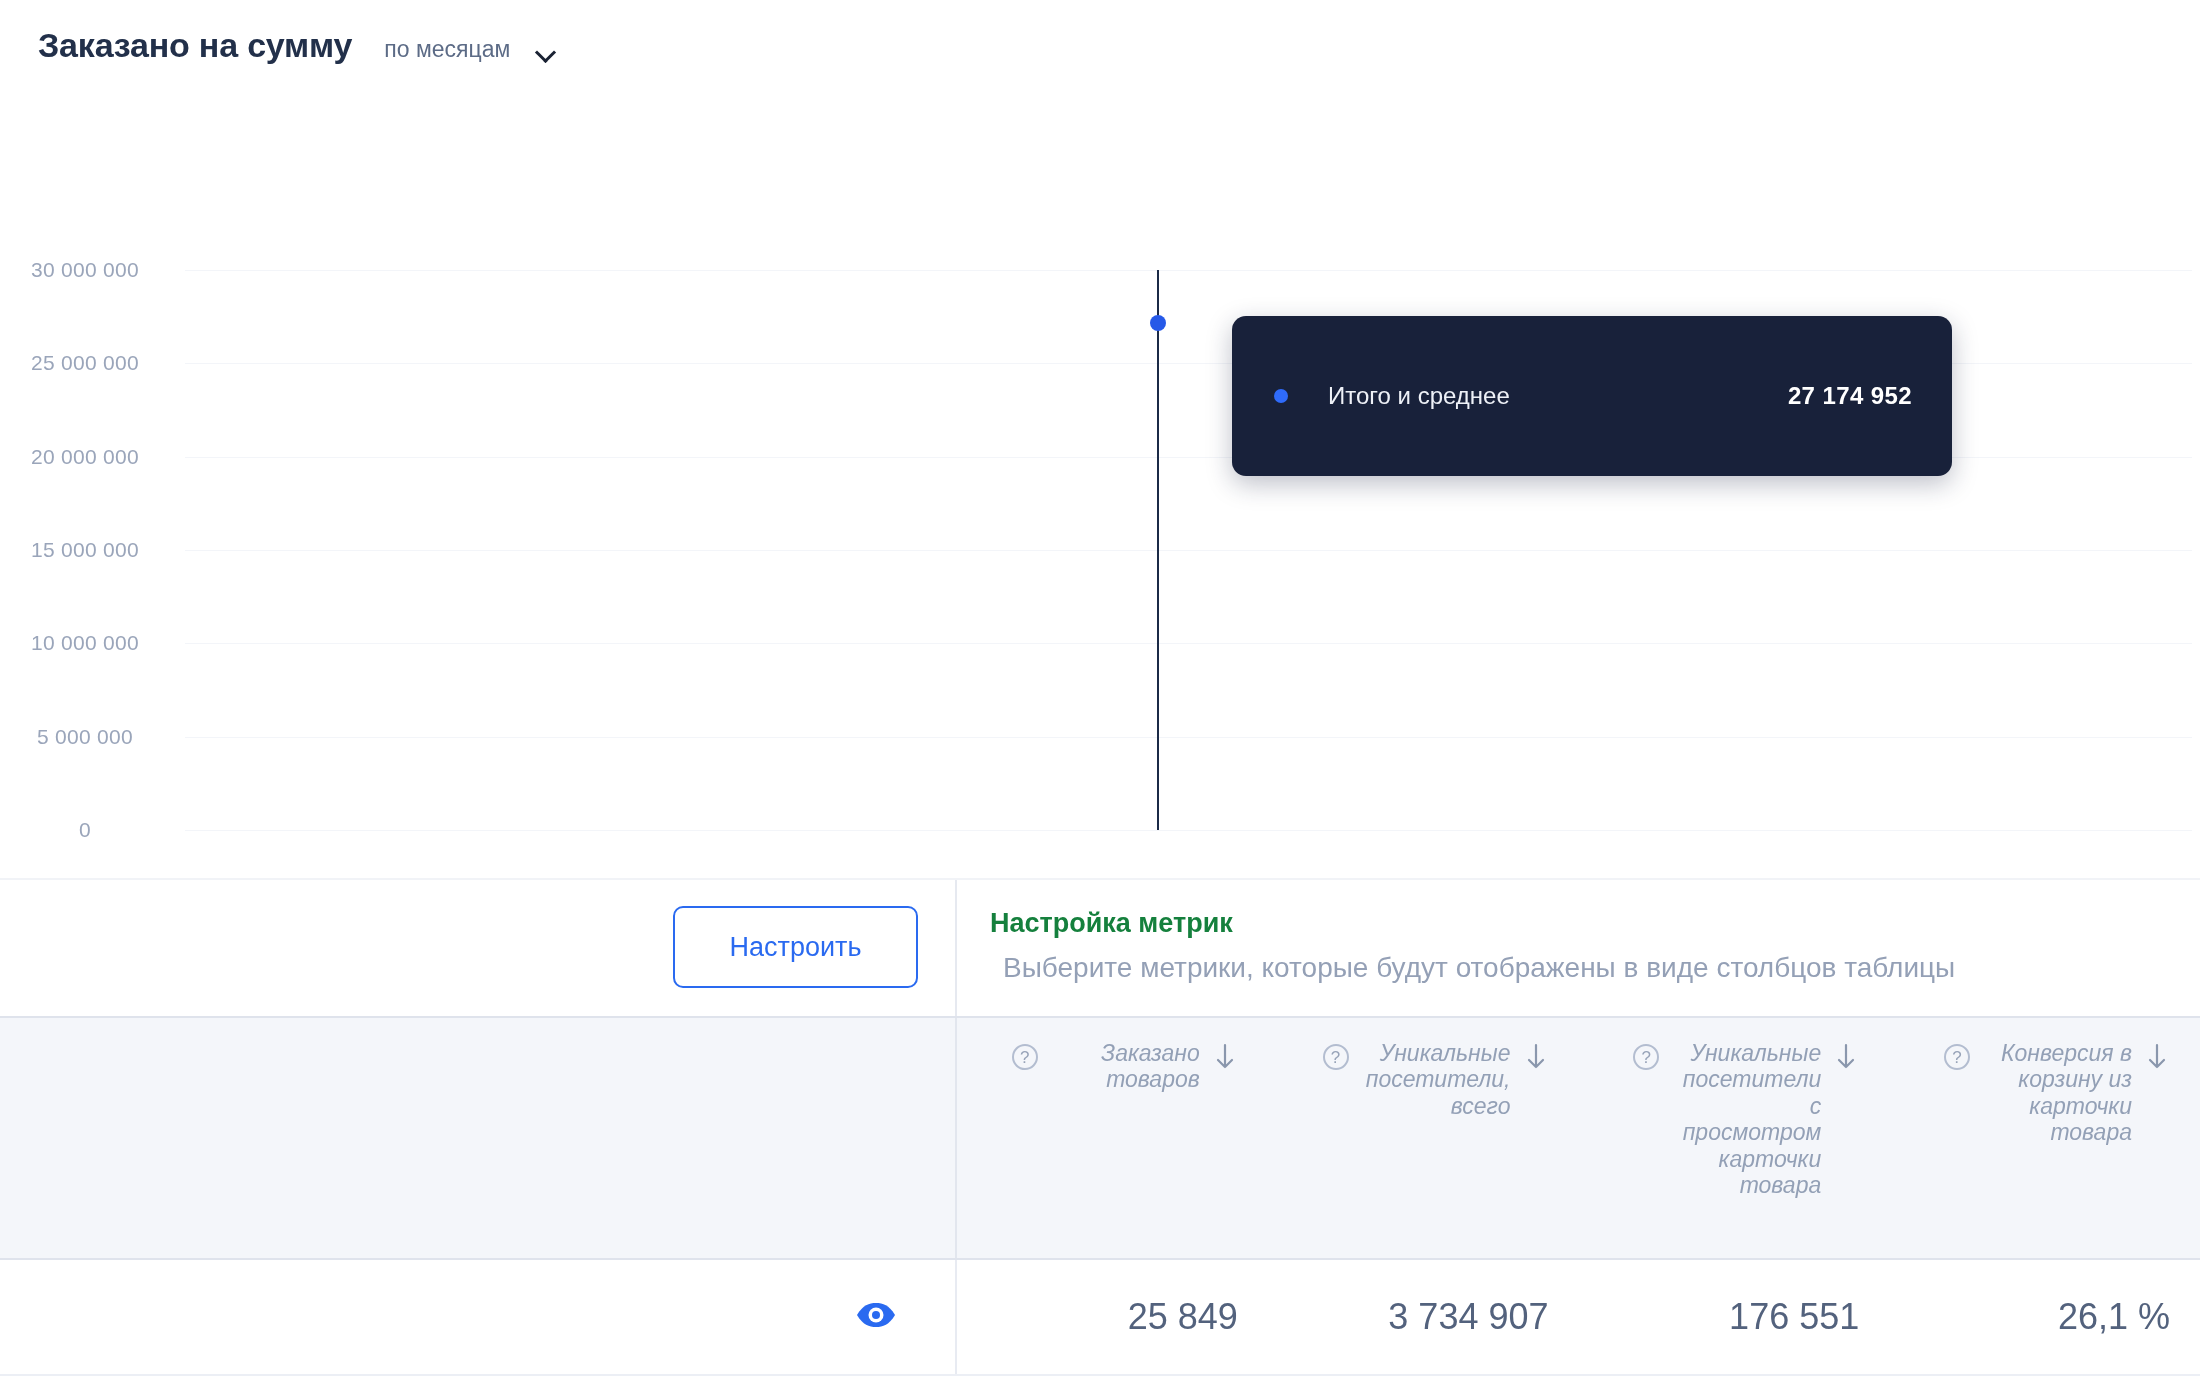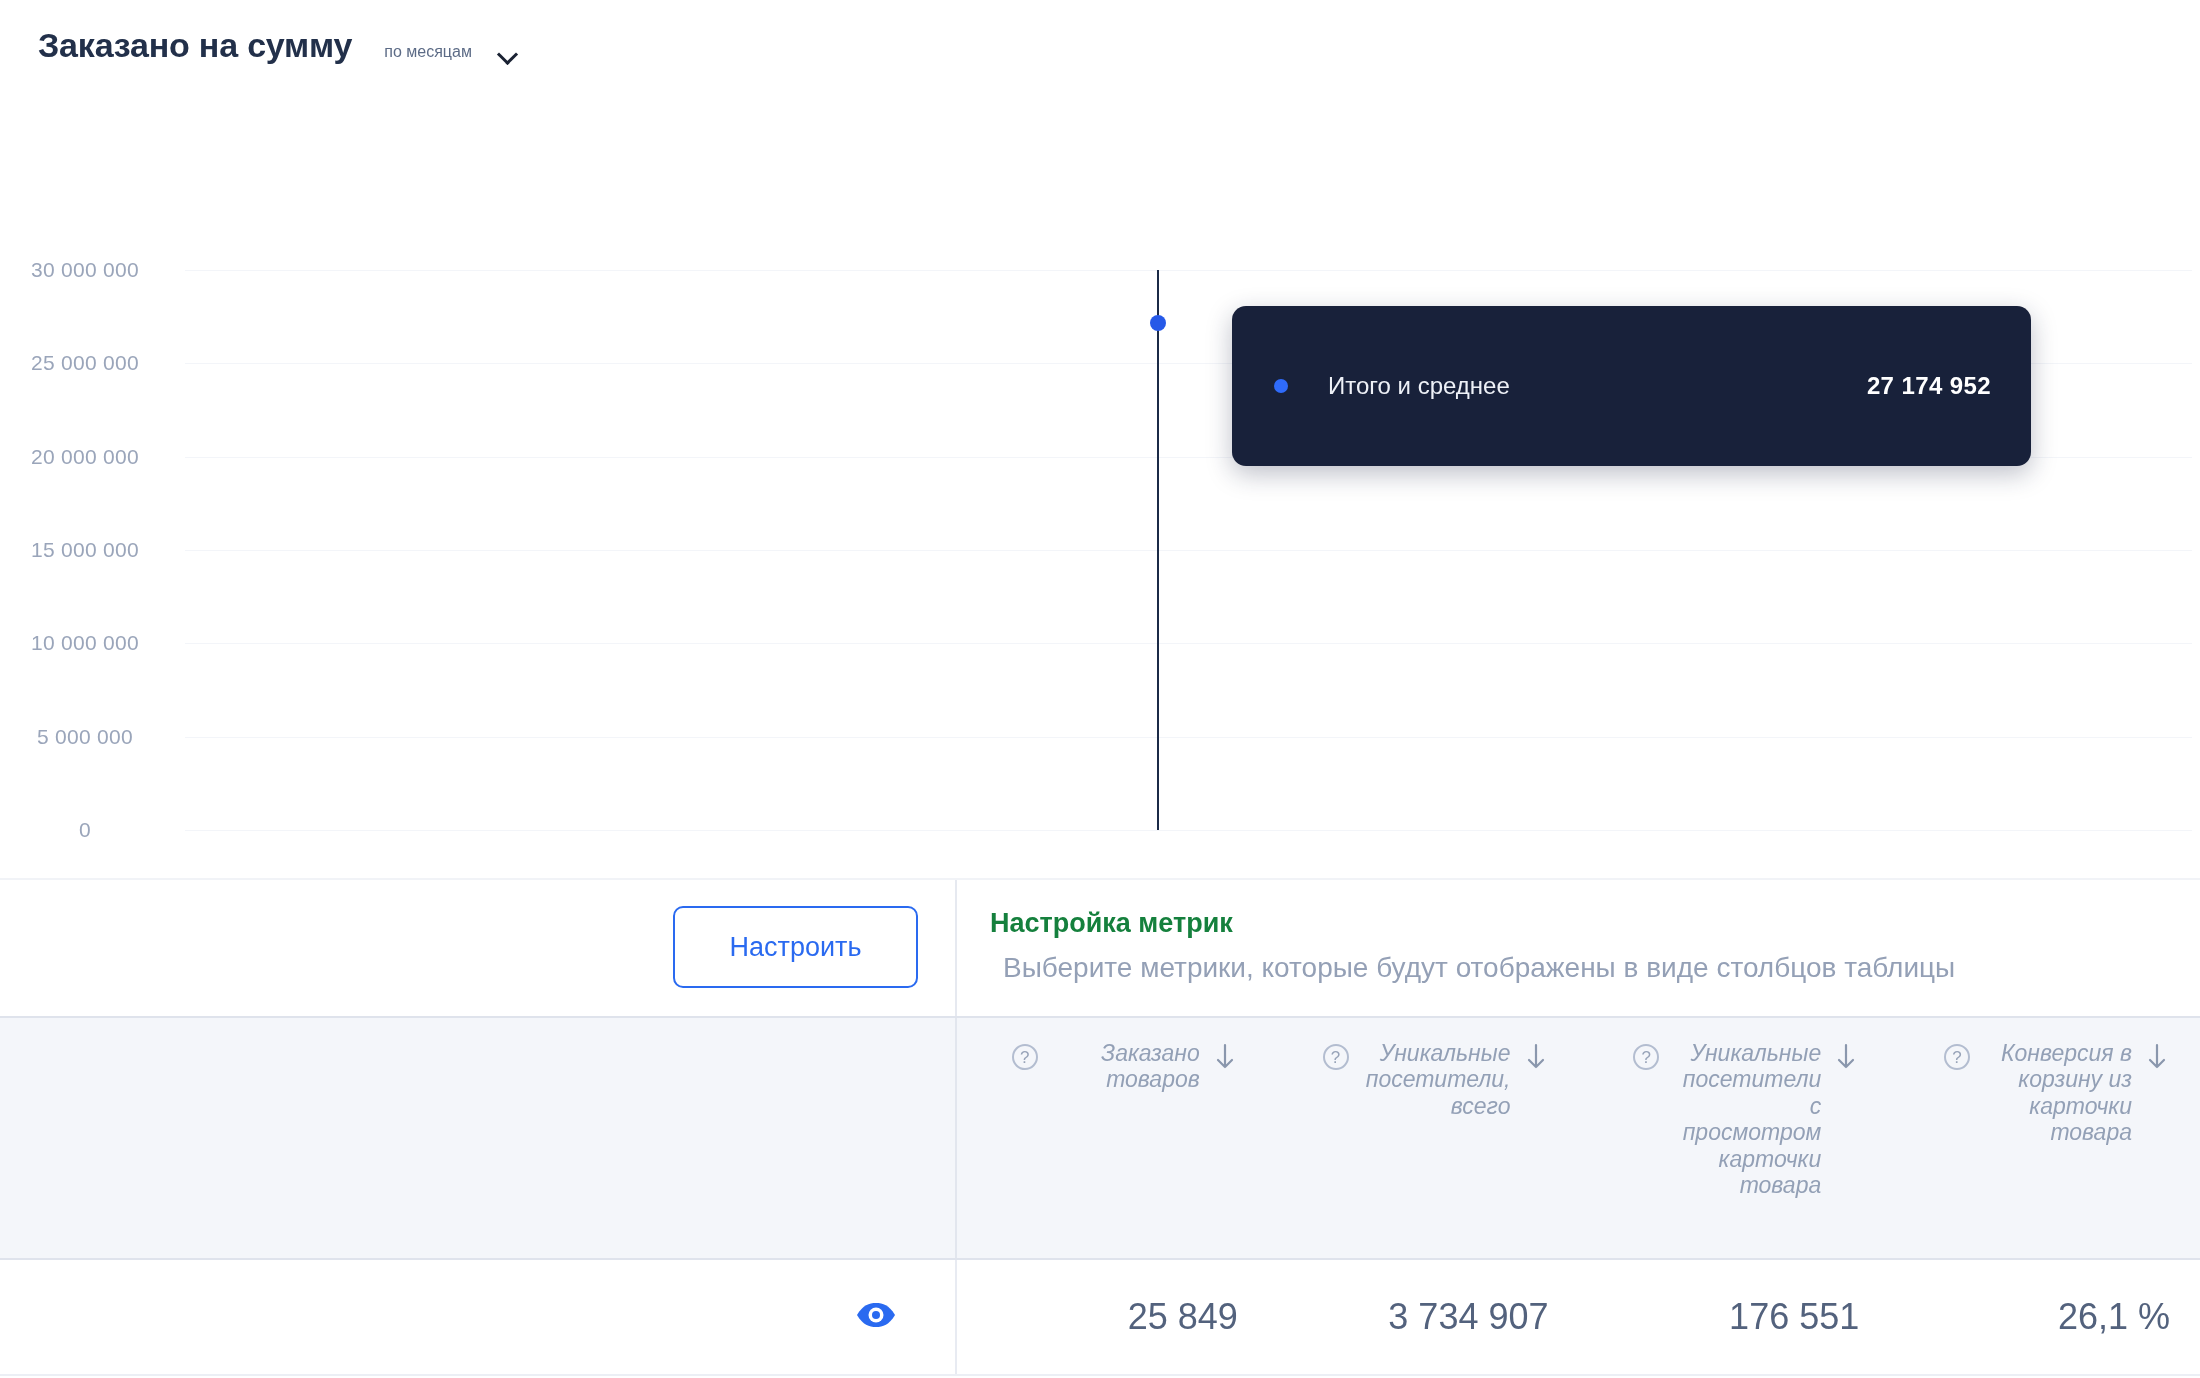--- a/index.html
+++ b/index.html
@@ -33,21 +33,21 @@
     white-space: nowrap;
   }
   .period-select {
     display: flex;
     align-items: center;
     margin-left: 32px;
     cursor: pointer;
     gap: 26px;
   }
   .period-label {
-    font-size: 16px;
+    font-size: 23px;
     color: #5c6b86;
     white-space: nowrap;
   }
   .chev {
     display: inline-block;
     width: 22px;
     height: 22px;
     position: relative;
     top: 2px;
   }
@@ -358,21 +358,21 @@
     <div class="ytick-row" style="top:186.6px">20 000 000</div>
     <div class="ytick-row" style="top:279.9px">15 000 000</div>
     <div class="ytick-row" style="top:373.2px">10 000 000</div>
     <div class="ytick-row" style="top:466.5px">5 000 000</div>
     <div class="ytick-row" style="top:559.8px">0</div>
   </div>
 
   <div class="crosshair" style="left:1157px; top:200px; height:560px;"></div>
   <div class="dot" style="left:1158px; top:253px;"></div>
 
-  <div class="tooltip" style="left:1232px; top:236px; width:799px; height:160px;">
+  <div class="tooltip" style="left:1232px; top:246px; width:720px; height:160px;">
     <div class="tt-row">
       <span class="tt-dot"></span>
       <span class="tt-label">Итого и среднее</span>
       <span class="tt-value">27 174 952</span>
     </div>
   </div>
 </div>
 
 <div class="config-band">
   <div class="config-divider"></div>

